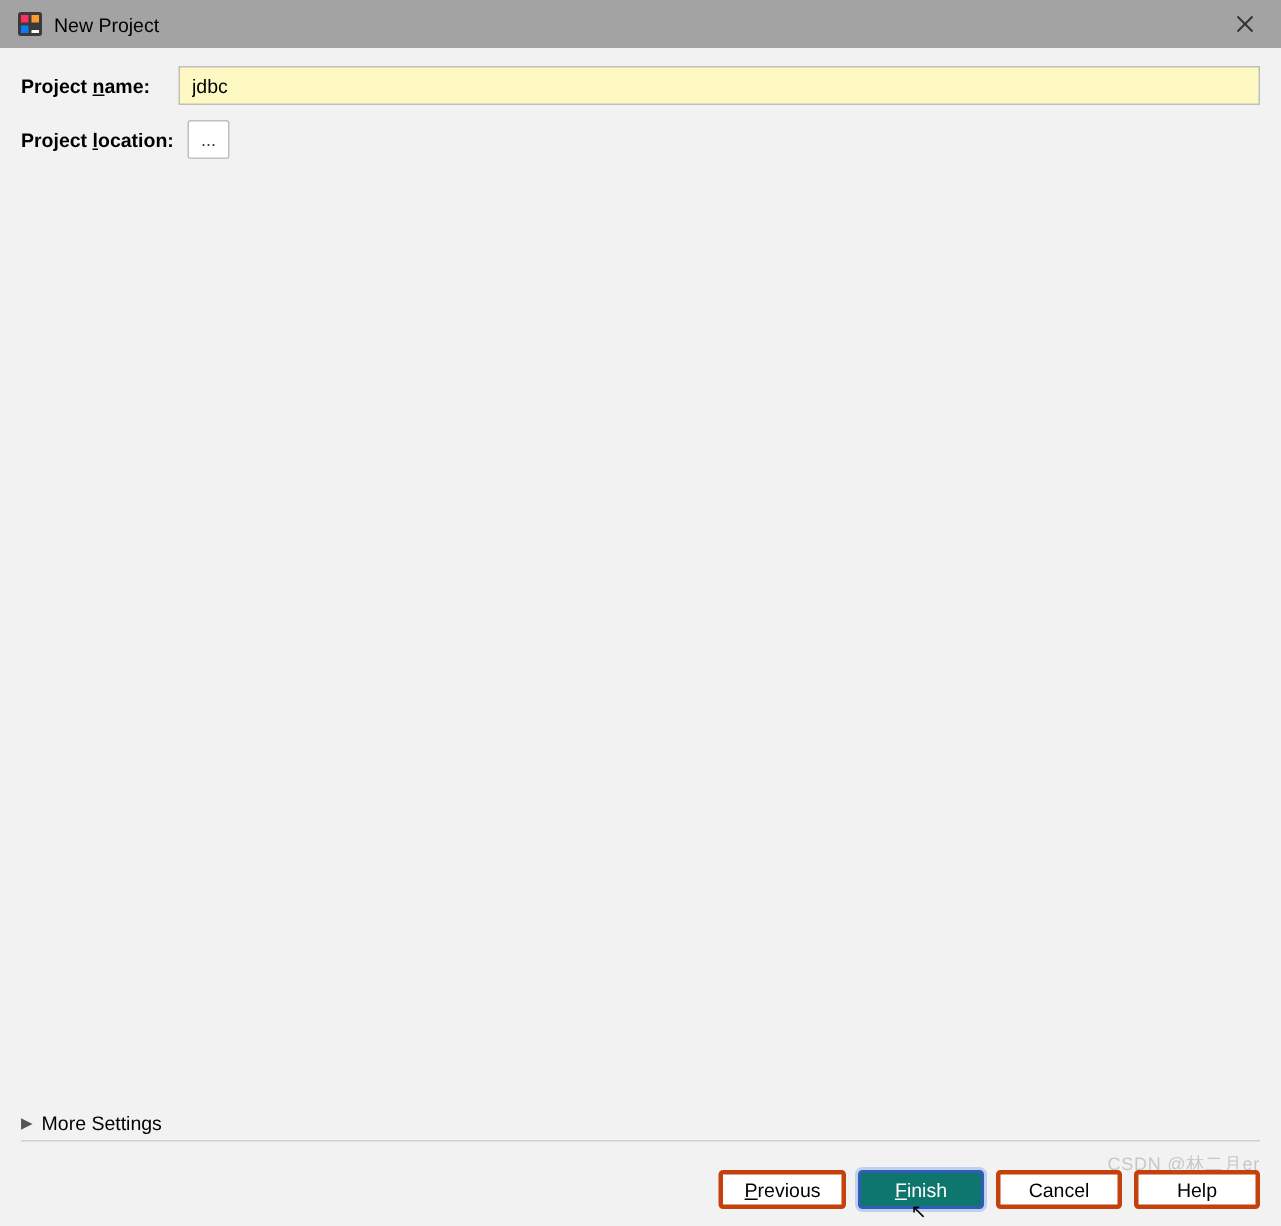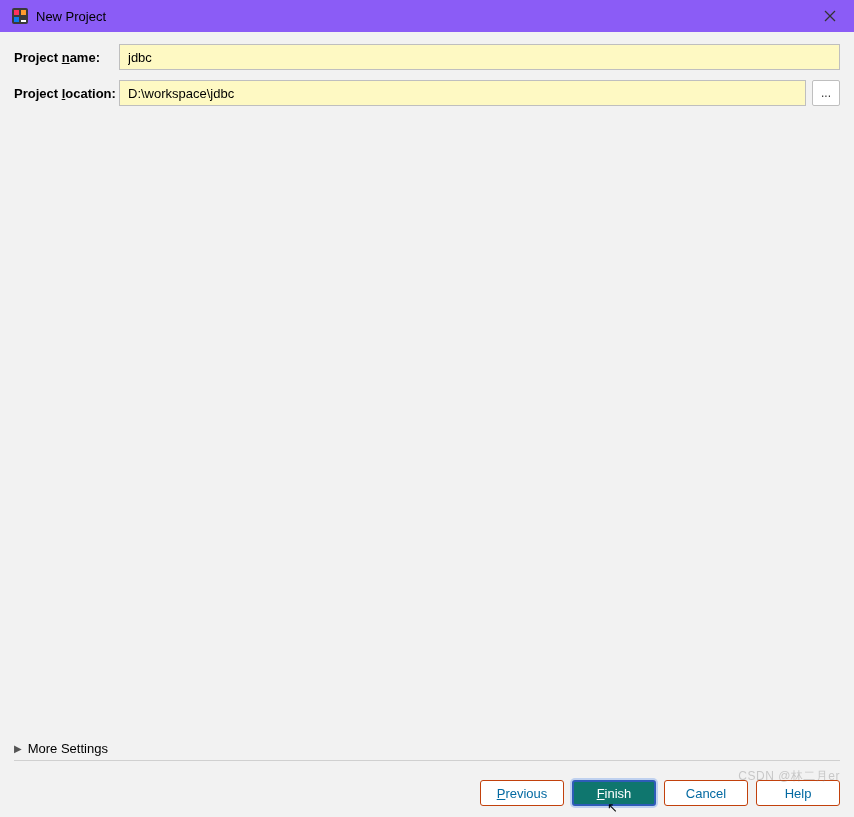--- a/index.html
+++ b/index.html
@@ -15,21 +15,21 @@
       width: 854px;
       height: 817px;
       overflow: hidden;
       position: relative;
     }
     .titlebar {
       display: flex;
       align-items: center;
       height: 32px;
       padding: 0 8px 0 12px;
-      background: #8b5cf6;
+      background: #a3a3a3;
     }
     .titlebar .app-icon {
       width: 16px;
       height: 16px;
       margin-right: 8px;
       display: inline-block;
     }
     .titlebar .title-text {
       flex: 1;
       font-size: 13px;
@@ -111,27 +111,27 @@
       display: flex;
       align-items: center;
       justify-content: flex-end;
       padding: 0 14px;
       gap: 8px;
     }
     .btn {
       min-width: 84px;
       height: 26px;
       padding: 0 14px;
-      border: 1px solid #c2410c;
+      border: 3px solid #c2410c;
       background: #ffffff;
       font-size: 13px;
       cursor: pointer;
       border-radius: 3px;
       font-family: inherit;
-      color: #0369a1;
+      color: #000000;
     }
     .btn .mnemonic {
       text-decoration: underline;
     }
     .btn.primary {
       background: #0f766e;
       border: 2px solid #2e5cb8;
       color: #fff;
       font-weight: 500;
       box-shadow: 0 0 0 2px rgba(74,134,232,0.3);
@@ -176,21 +176,20 @@
   </div>
 </div>
 
 <div class="form-area">
   <div class="form-row">
     <label class="form-label"><span>Project </span><span class="mnemonic">n</span><span>ame:</span></label>
     <input type="text" class="text-input" value="jdbc" style="">
   </div>
   <div class="form-row">
     <label class="form-label"><span>Project </span><span class="mnemonic">l</span><span>ocation:</span></label>
-    <input type="text" class="text-input" value="D:\workspace\jdbc" style="">
     <button class="browse-btn">...</button>
   </div>
 </div>
 
 <div class="more-settings">
   <span class="arrow">▶</span>
   <span>More Settings</span>
 </div>
 
 <div class="footer">

